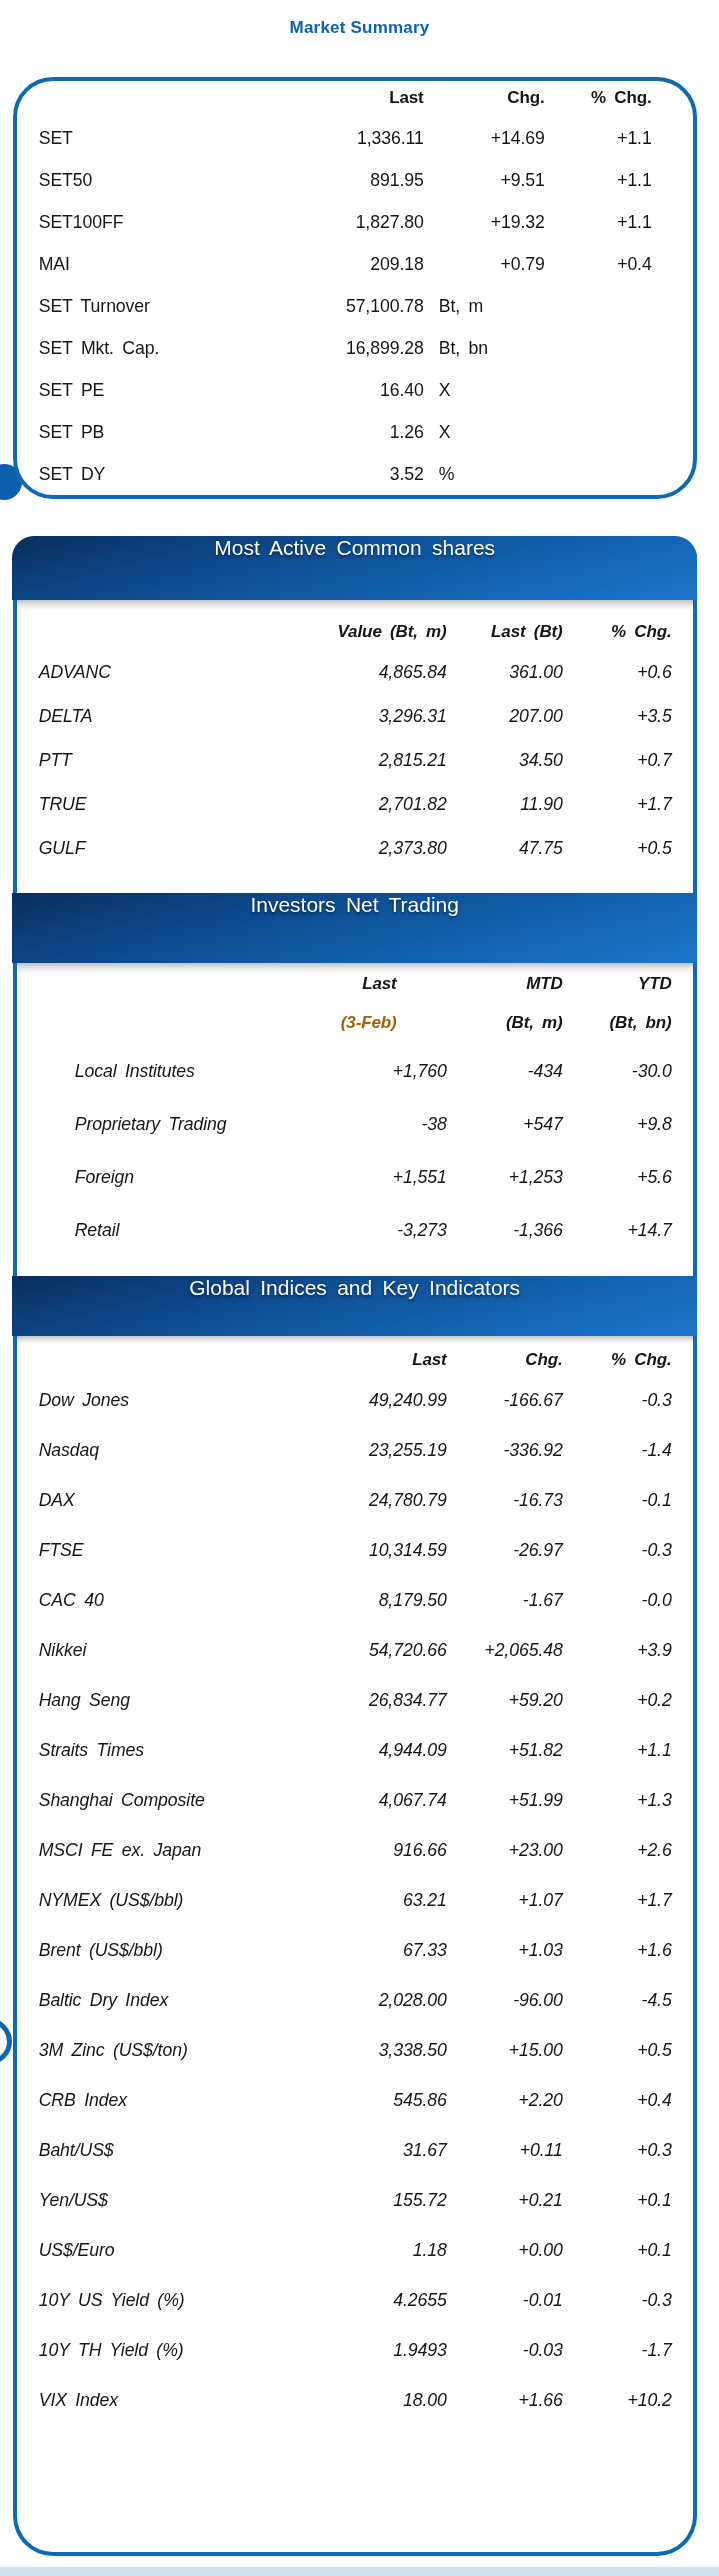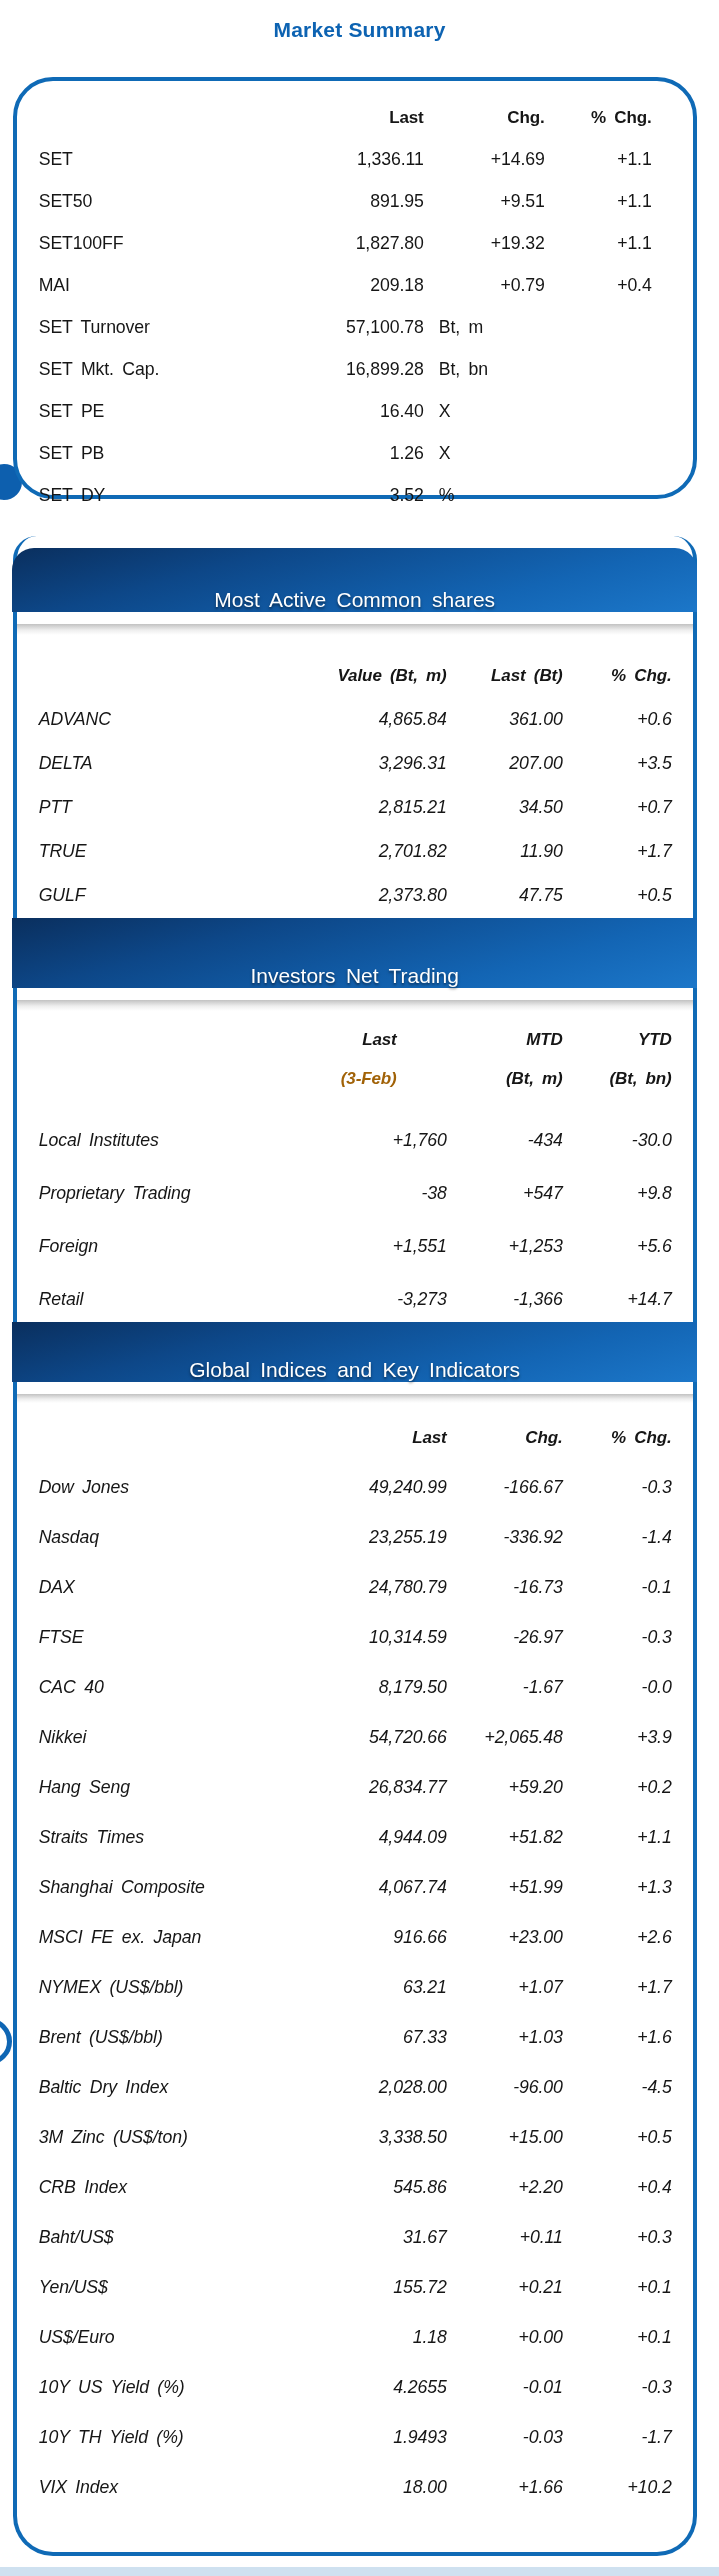--- a/index.html
+++ b/index.html
@@ -8,62 +8,62 @@
     position: relative;
     background: #ffffff;
     font-family: "Liberation Sans", sans-serif;
     color: #161616;
     overflow: hidden;
   }
   .page-title {
     position: absolute;
     top: 18px; left: 0; width: 719px;
     text-align: center;
-    font-size: 21px;
+    font-size: 17px;
     font-weight: bold;
     color: #0d63b2;
     letter-spacing: 0.2px;
   }
   .card {
     position: absolute;
     left: 12.7px;
     width: 684px;
     background: #ffffff;
     border: 4.5px solid #0f6ab6;
     z-index: 1;
   }
   .card1 { top: 77px; height: 422px; border-radius: 40px; }
   .card2 { top: 536px; height: 2020px; border-radius: 23.6px 23.6px 40px 40px; border-top: none; }
 
   .row {
     display: flex;
-    align-items: flex-end;
+    align-items: flex-start;
     font-size: 17.7px;
     word-spacing: 3.6px;
     letter-spacing: -0.1px;
     white-space: nowrap;
   }
   .hrow { font-weight: bold; font-size: 17px; }
   .c-label { flex: 1; text-align: left; }
   .c-num { text-align: right; }
 
   
   .card1 .row { height: 42px; padding: 0 41px 0 22px; }
   .card1 .hrow { height: 40px; margin-top: 7.3px; }
   .card1 .c2 { width: 190px; }
   .card1 .c3 { width: 121px; }
   .card1 .c4 { width: 107px; }
   .card1 .c-unit { width: 228px; text-align: left; padding-left: 15px; }
 
   
   .band {
     height: 60px;
-    margin: 12px -4.5px;
+    margin: 0 -4.5px;
     display: flex;
-    align-items: flex-end;
+    align-items: flex-start;
     justify-content: center;
     color: #ffffff;
     font-size: 21px;
     word-spacing: 4.5px;
     background: linear-gradient(165deg, #0a2f5e 0%, #0d4788 30%, #1365b4 72%, #1c77c9 100%);
     text-shadow: 0 1.8px 2.7px rgba(0,0,0,.5);
   }
   .band.first { height: 64px; border-radius: 22px 22px 0 0; }
   .band.b2 { height: 70px; }
   .bandshadow { height: 11px; background: linear-gradient(180deg, #c2c2c2, #eeeeee 55%, #ffffff); }
@@ -74,21 +74,21 @@
   .sec .c2 { width: 218px; }
   .sec .c3 { width: 116px; }
   .sec .c4 { width: 109px; }
 
   .sec1 .hrow { height: 40px; margin-top: 11px; }
   .sec1 .data .row { height: 44px; }
   .sec1 .data { margin-bottom: 11px; }
 
   .sec2 .hline { height: 39px; }
   .sec2 .hrow .c2, .sec2 .hline .c2 { padding-right: 50px; }
-  .sec2 .data { margin-top: 9px; margin-bottom: 2.7px; }
+  .sec2 .data { margin-top: 9px; margin-bottom: 2.7px; padding-left: 36px; }
   .sec2 .data .row { height: 53px; }
   .red-text { color: #a16207; }
 
   .sec3 .hrow { height: 40px; margin-top: 5.4px; }
   .sec3 .data .row { height: 50px; }
 
   
   .circle-a {
     position: absolute; left: -13.6px; top: 464px;
     width: 36px; height: 36px; border-radius: 50%;

